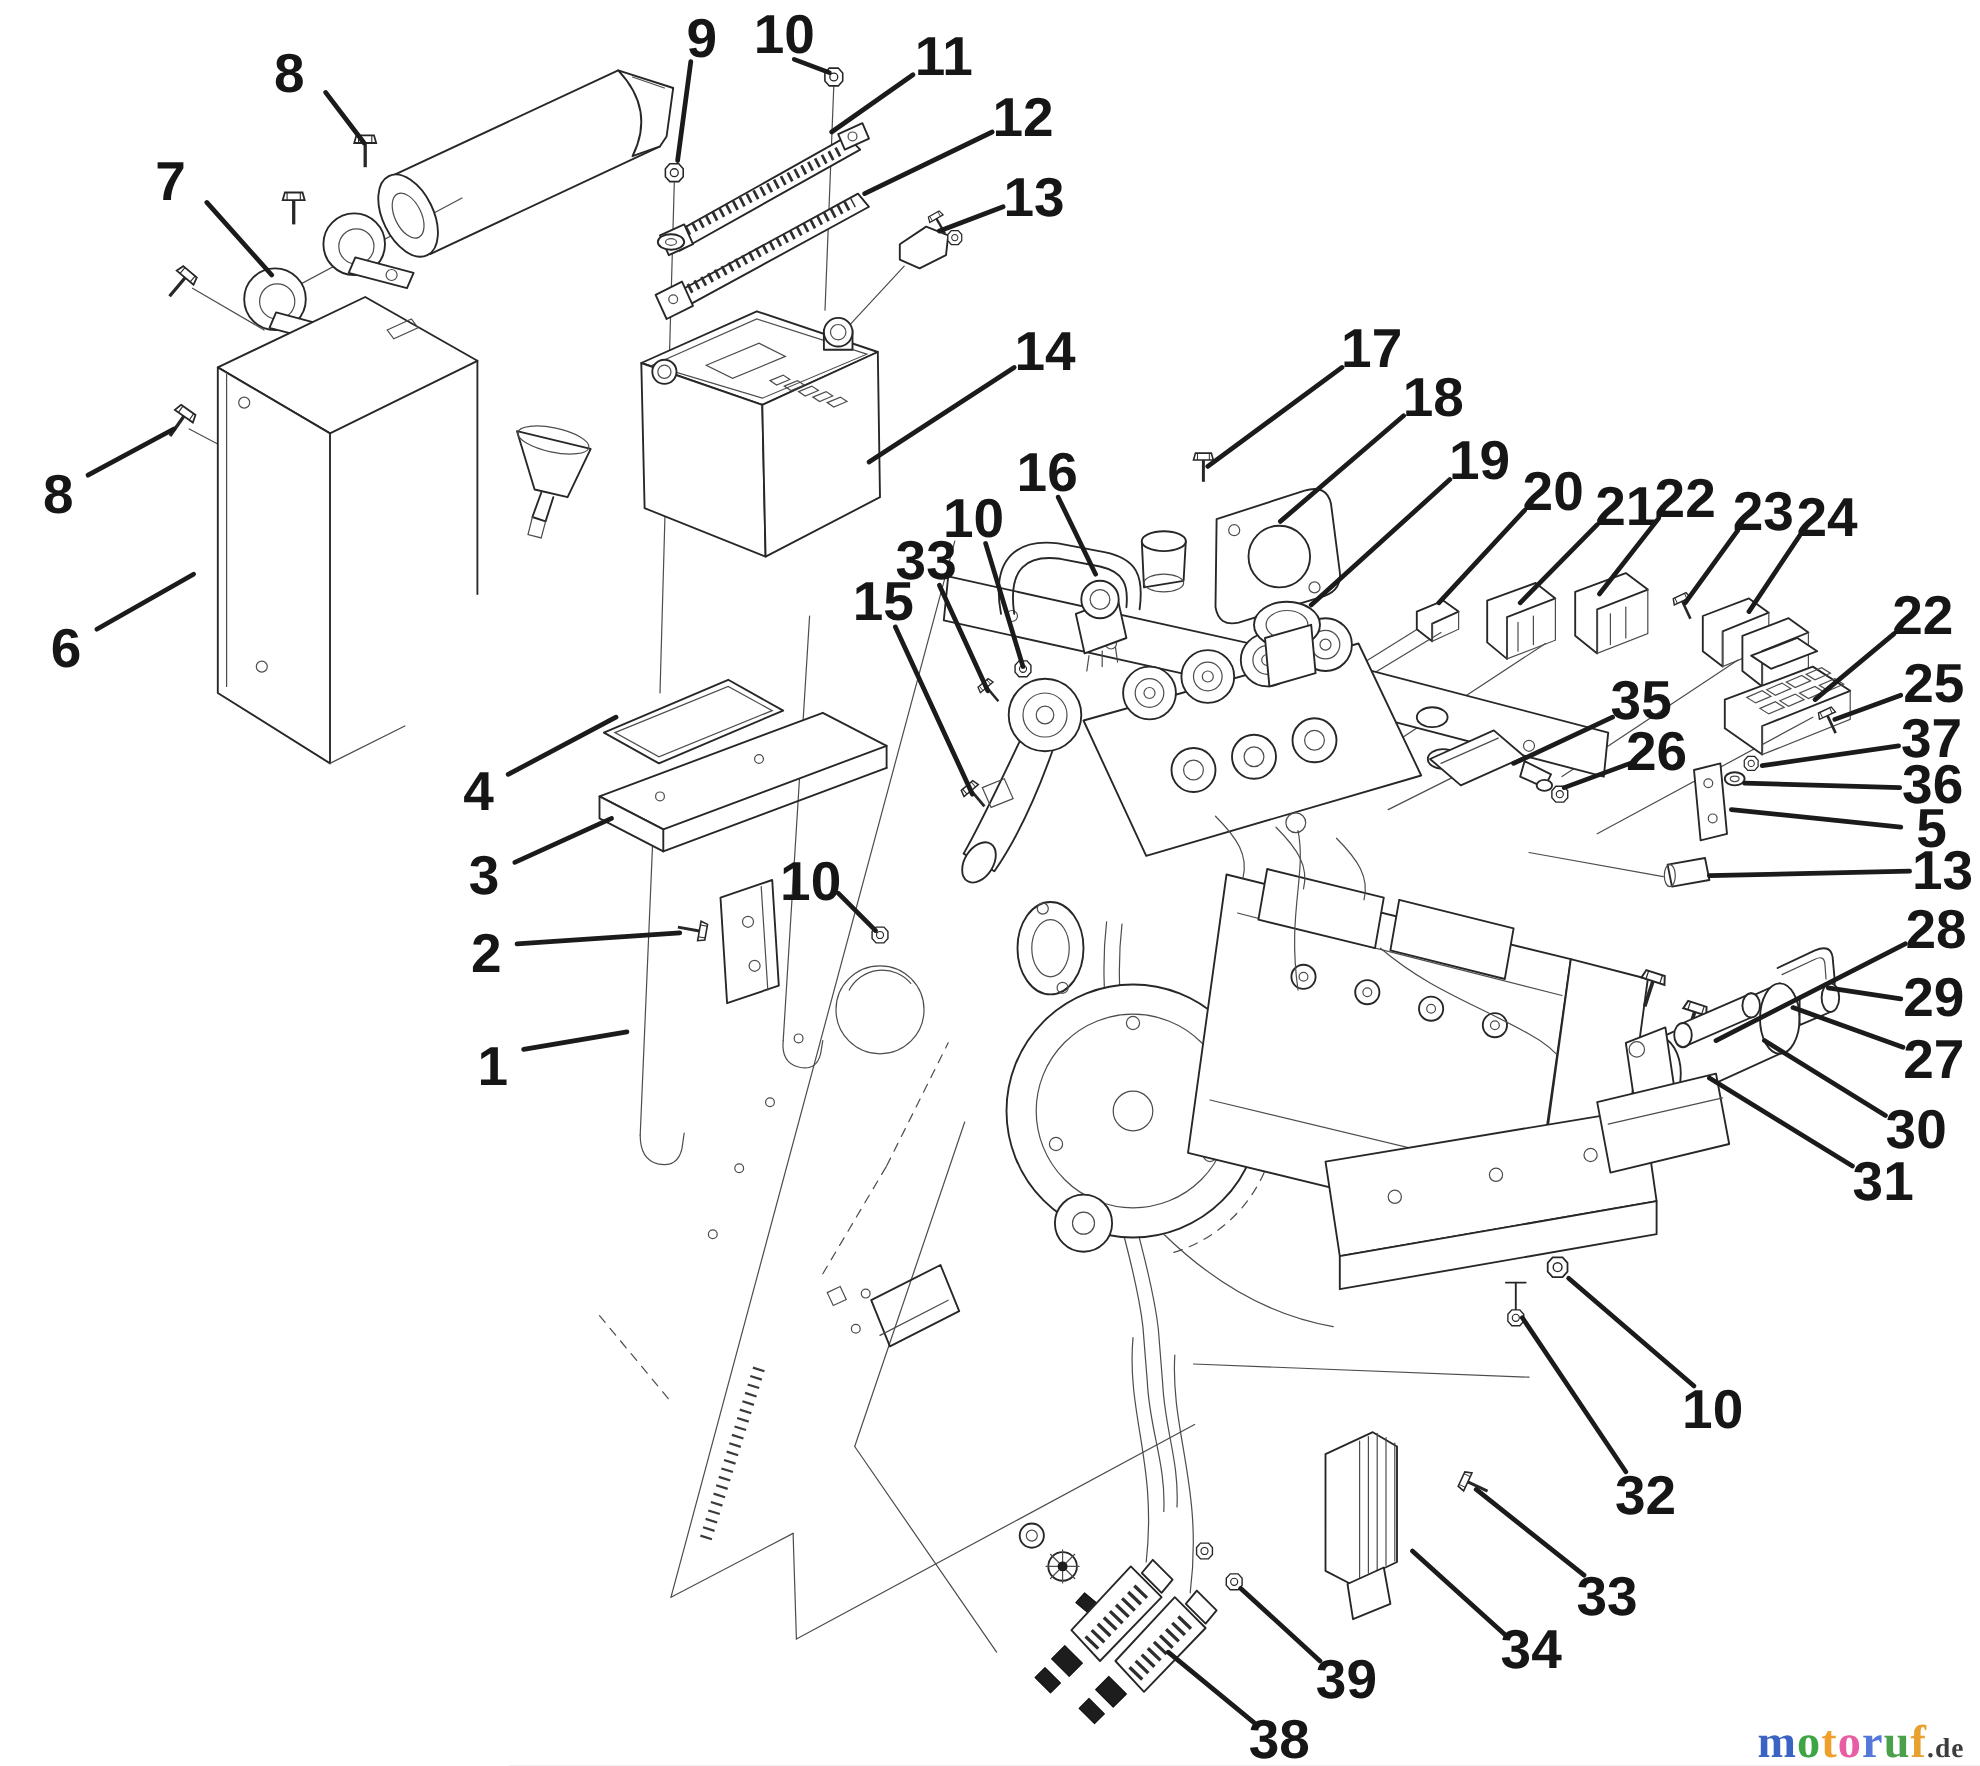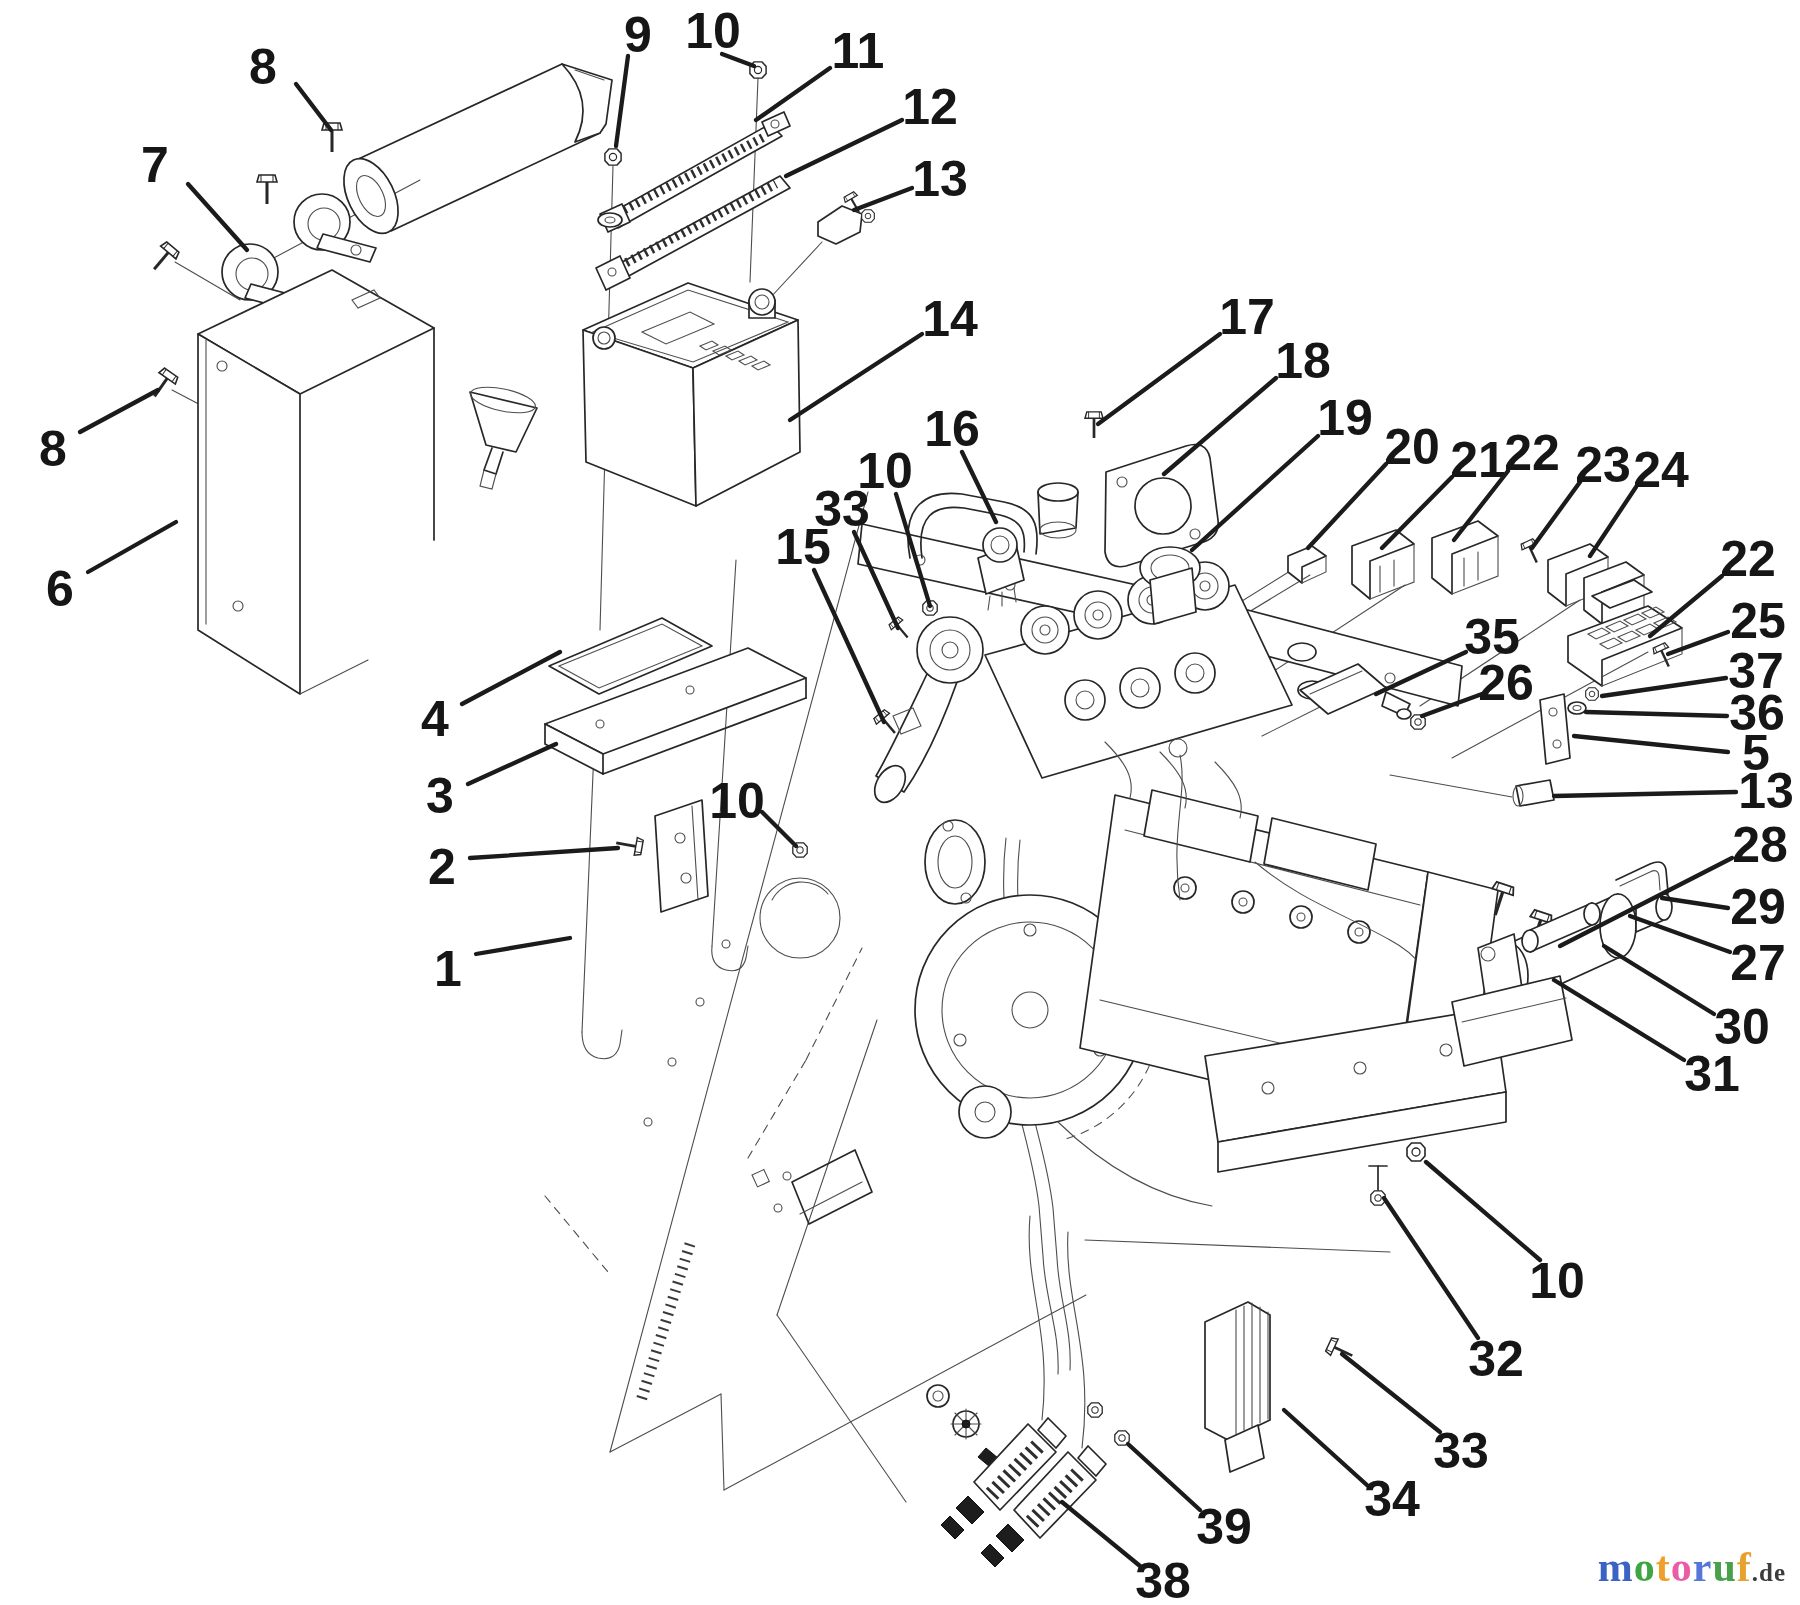--- a/index.html
+++ b/index.html
@@ -11,21 +11,21 @@
   .pf {fill:#ffffff;stroke:#272727;stroke-width:1.7;stroke-linejoin:round;stroke-linecap:round;}
   .pd {fill:#1d1d1d;stroke:#111;stroke-width:1;stroke-linejoin:round;}
   .thin{fill:none;stroke:#4d4d4d;stroke-width:1.1;stroke-linecap:round;}
   .dash{stroke-dasharray:8 7;}
   .serr{fill:none;stroke:#2e2e2e;stroke-width:9;stroke-dasharray:2.5 4.5;}
   .coil{fill:none;stroke:#2e2e2e;stroke-width:16;stroke-dasharray:3 5;}
   .hatch{fill:none;stroke:#3a3a3a;stroke-width:11;stroke-dasharray:2 6;}
   .leader{stroke:#1b1b1b;stroke-width:4.3;stroke-linecap:round;}
   .callout{font:700 50px "Liberation Sans",sans-serif;fill:#161616;text-anchor:middle;}
   
-  .logo{position:absolute;right:14px;bottom:17px;line-height:1;
+  .logo{position:absolute;right:14px;bottom:0;line-height:1;
         font-family:"Liberation Serif",serif;font-weight:700;font-size:42px;
         letter-spacing:1px;user-select:none;margin-top:19px;}
   .logo .suffix{font-size:25px;font-weight:700;}
 </style>
 </head>
 <body>
 
 <div class="stage">
 <svg viewBox="0 0 1800 1605" width="1800" height="1605">
   <defs>

